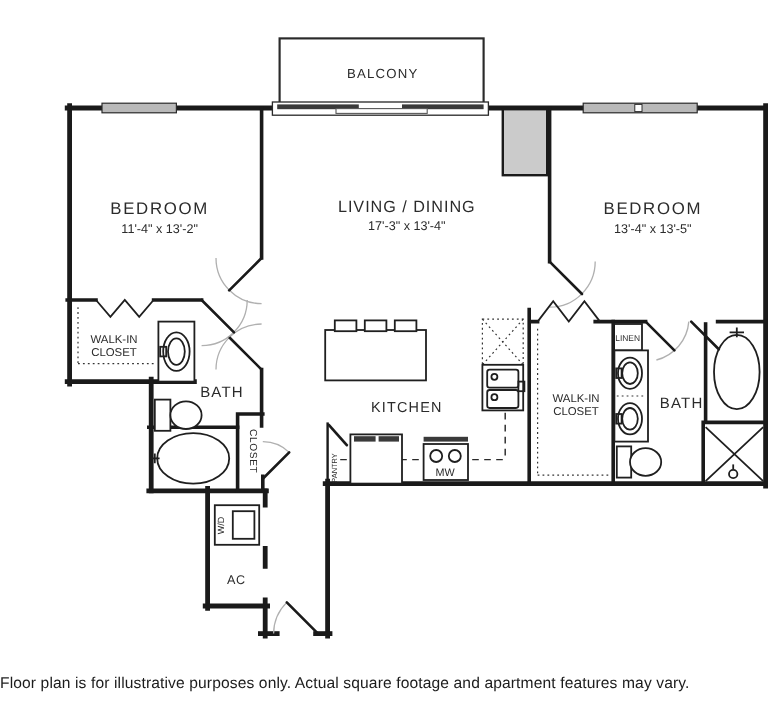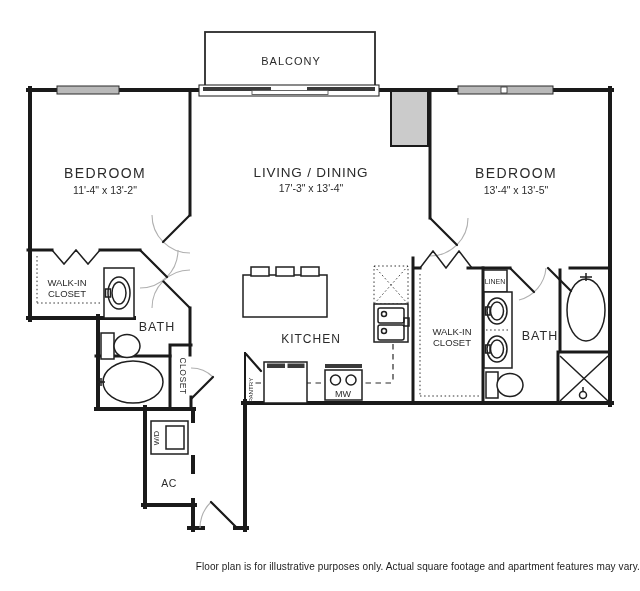--- a/index.html
+++ b/index.html
@@ -1,34 +1,34 @@
 <!DOCTYPE html>
 <html style="--wall: #1a1a1a; --window_fill: #b9b9b9; --column_fill: #cbcbcb; --text: #2b2b2b; --arc: #b0b0b0;"><head>
 <meta charset="utf-8">
 <style>
   html,body{margin:0;padding:0;background:#ffffff;}
   body{width:640px;height:591px;overflow:hidden;position:relative;
        font-family:"Liberation Sans","DejaVu Sans",sans-serif;}
-  .plan{position:absolute;left:0;top:0;width:544px;height:560px;}
+  .plan{position:absolute;left:0;top:0;width:544px;height:560px;padding-left:28px;}
   svg{display:block;}
   .wall{stroke:var(--wall,#1a1a1a);stroke-width:4;fill:none;stroke-linecap:square;}
   .wall3{stroke:var(--wall,#1a1a1a);stroke-width:3;fill:none;stroke-linecap:square;}
   .wall2{stroke:var(--wall,#1a1a1a);stroke-width:2;fill:none;stroke-linecap:square;}
   .ln{stroke:#1f1f1f;stroke-width:1.5;fill:none;}
   .fx{stroke:#1f1f1f;stroke-width:1.5;fill:#ffffff;}
   .leaf{stroke:#1a1a1a;stroke-width:2.2;fill:none;stroke-linecap:round;}
   .arc{stroke:var(--arc,#b0b0b0);stroke-width:1.1;fill:none;}
   .dot{stroke:#333;stroke-width:1;stroke-dasharray:1.5,2.6;fill:none;}
   .dash{stroke:#2a2a2a;stroke-width:1.2;stroke-dasharray:5.5,4.5;fill:none;}
   .dark{fill:#3a3a3a;stroke:none;}
   .win{fill:var(--window_fill,#b9b9b9);stroke:#2a2a2a;stroke-width:1;}
   .col{fill:var(--column_fill,#cbcbcb);stroke:#1a1a1a;stroke-width:2;}
   .t{fill:var(--text,#2b2b2b);}
-  .footer{position:absolute;left:0;right:0;top:561px;text-align:right;
-          font-size:10px;color:#1c1c1c;letter-spacing:0.1px;}
+  .footer{position:absolute;left:0;right:0;top:561px;text-align:left;
+          font-size:13px;color:#1c1c1c;letter-spacing:0.1px;}
 </style>
 </head>
 <body>
 
 <div class="plan">
 <svg width="640" height="560" viewBox="0 0 640 560">
 
   <g>
     <rect x="205" y="32" width="170" height="57" fill="none" stroke="#2a2a2a" stroke-width="1.8"></rect>
   </g>

